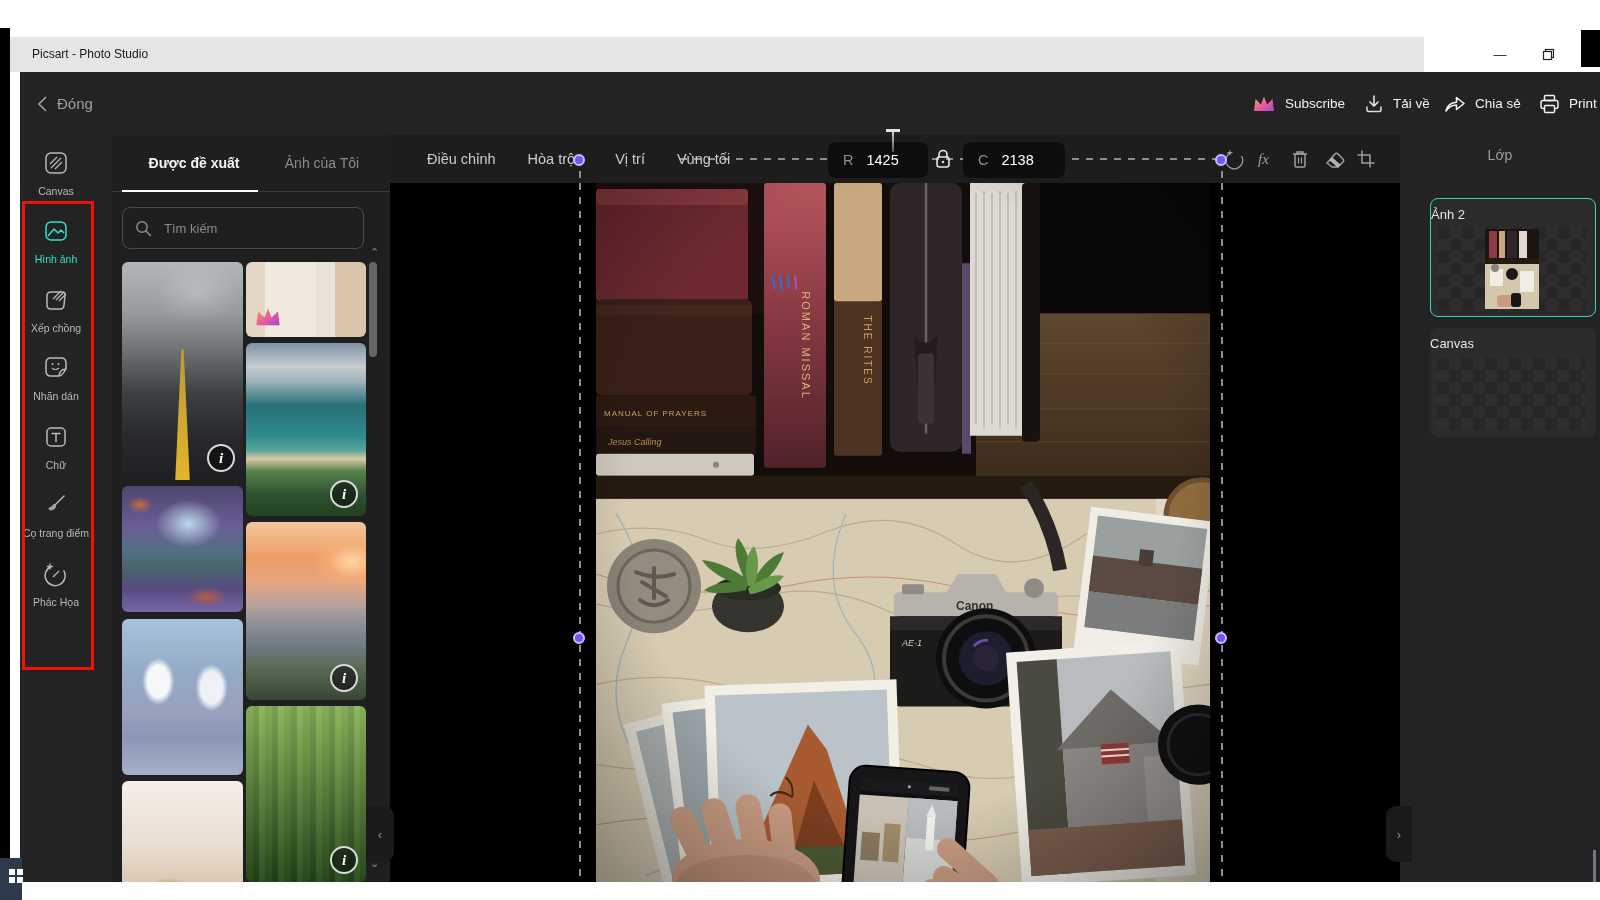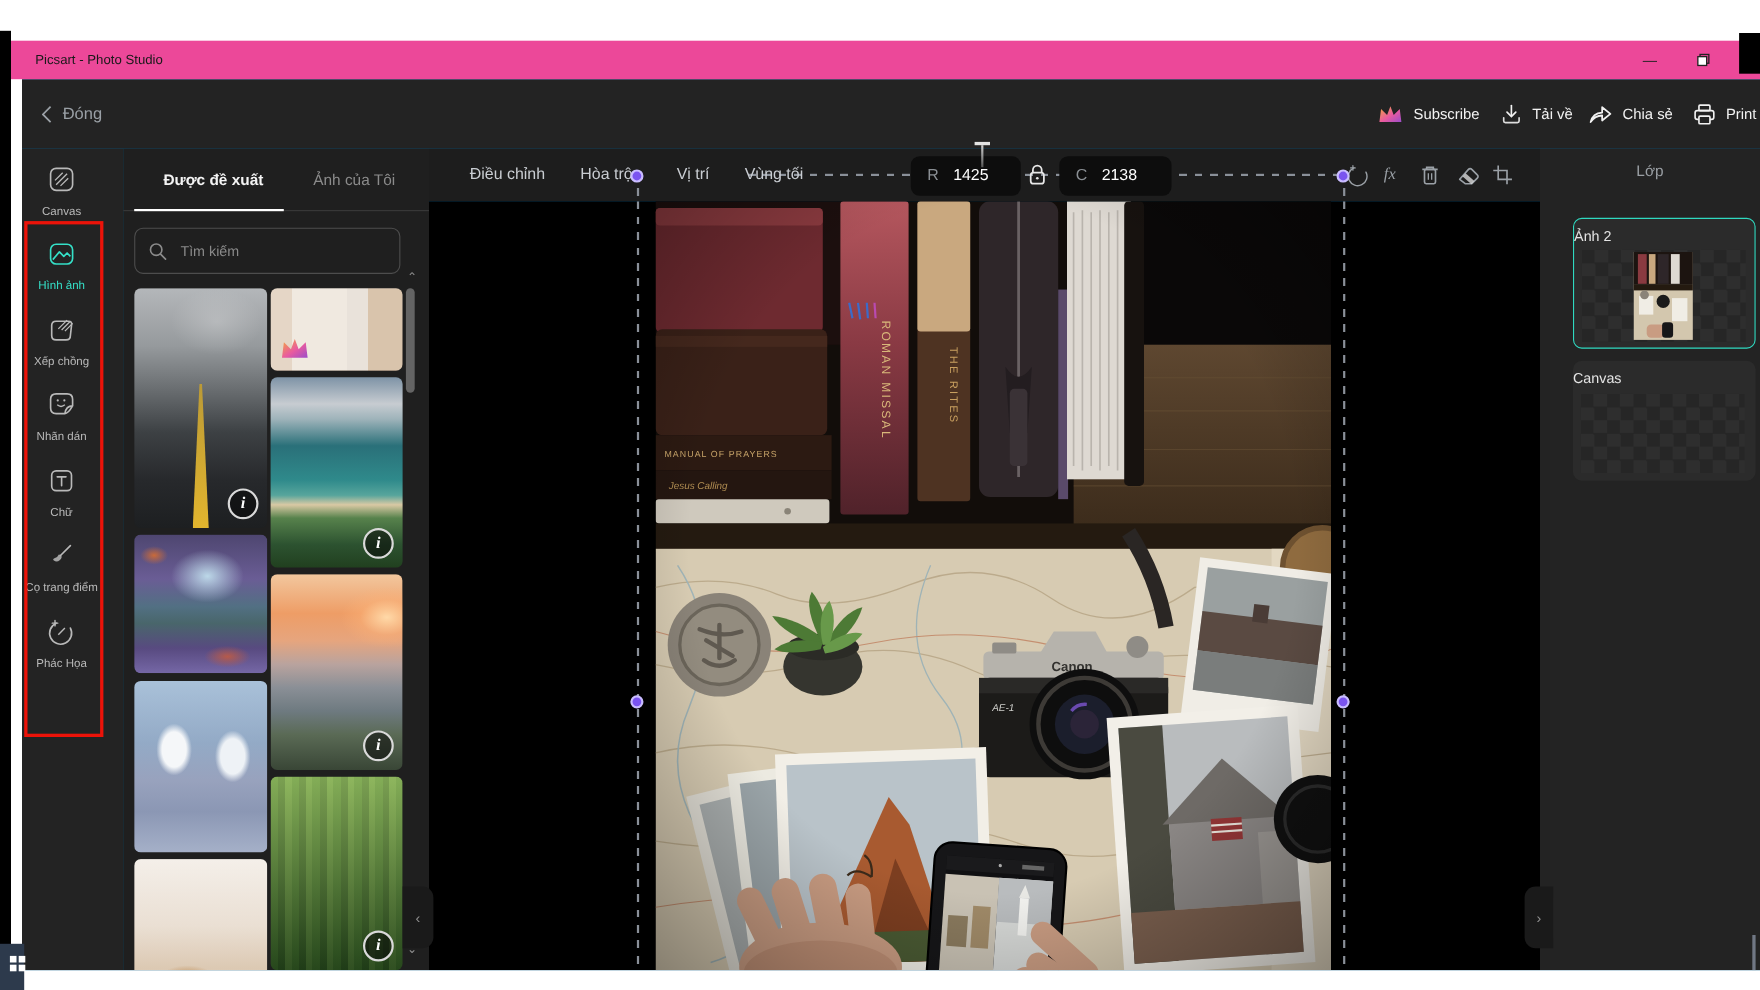--- a/index.html
+++ b/index.html
@@ -1,31 +1,31 @@
 <!DOCTYPE html>
 <html><head>
 <meta charset="utf-8">
 <style>
   html,body{margin:0;padding:0;width:1600px;height:900px;background:#fff;font-family:"Liberation Sans",sans-serif;overflow:hidden;position:relative}
   .abs{position:absolute}
   
   #black-strip{left:0;top:28px;width:10px;height:832px;background:#000}
   #corner-black{left:1581px;top:30px;width:19px;height:37px;background:#000;z-index:6}
-  #titlebar{left:10px;top:37px;width:1590px;height:35px;background:#ec4899;z-index:5}
+  #titlebar{left:10px;top:37px;width:1414px;height:35px;background:#e5e5e5;z-index:5}
   #title-text{left:22px;top:0;height:35px;line-height:35px;font-size:12px;color:#191919}
   .winbtn{top:0;height:35px;width:36px;display:flex;align-items:center;justify-content:center;color:#222;font-size:13px}
   #win-min{left:1472px}
   #win-restore{left:1520px}
   #win-close{left:1568px;width:30px;color:#fff;z-index:7;font-size:13px}
   #white-gap{left:10px;top:72px;width:10px;height:786px;background:#fff}
   #taskbar-corner{left:0;top:858px;width:22px;height:42px;background:#2d3a4c;z-index:8}
   .win-logo{position:absolute;left:9px;top:11px;display:grid;grid-template-columns:6px 6px;grid-template-rows:6px 6px;gap:2px}
   .win-logo span{background:#fff;display:block}
   
-  #app{left:20px;top:72px;width:1580px;height:810px;background:#0369a1;overflow:hidden}
+  #app{left:20px;top:72px;width:1580px;height:810px;background:#000000;overflow:hidden}
   
   #app-toolbar{left:0;top:0;width:1580px;height:63px;background:#232323}
   #back-btn{left:18px;top:0;height:63px;display:flex;align-items:center;gap:10px;color:#9aa0a6;font-size:15px;cursor:default}
   .tb-item{top:0;height:63px;display:flex;align-items:center;gap:9px;color:#f2f2f2;font-size:13.5px}
   #tb-subscribe{left:1232px}#tb-download{left:1344px}#tb-share{left:1424px}#tb-print{left:1519px}
   
   #sidebar{left:0;top:63px;width:92px;height:747px;background:#232323}
   #red-box{left:2px;top:66px;width:66px;height:463px;border:3px solid #ec1309;z-index:5;pointer-events:none}
   .side-item{left:0;width:72px;text-align:center;color:#b9b9b9}
   .side-item .ic{display:inline-block;width:26px;height:26px}

